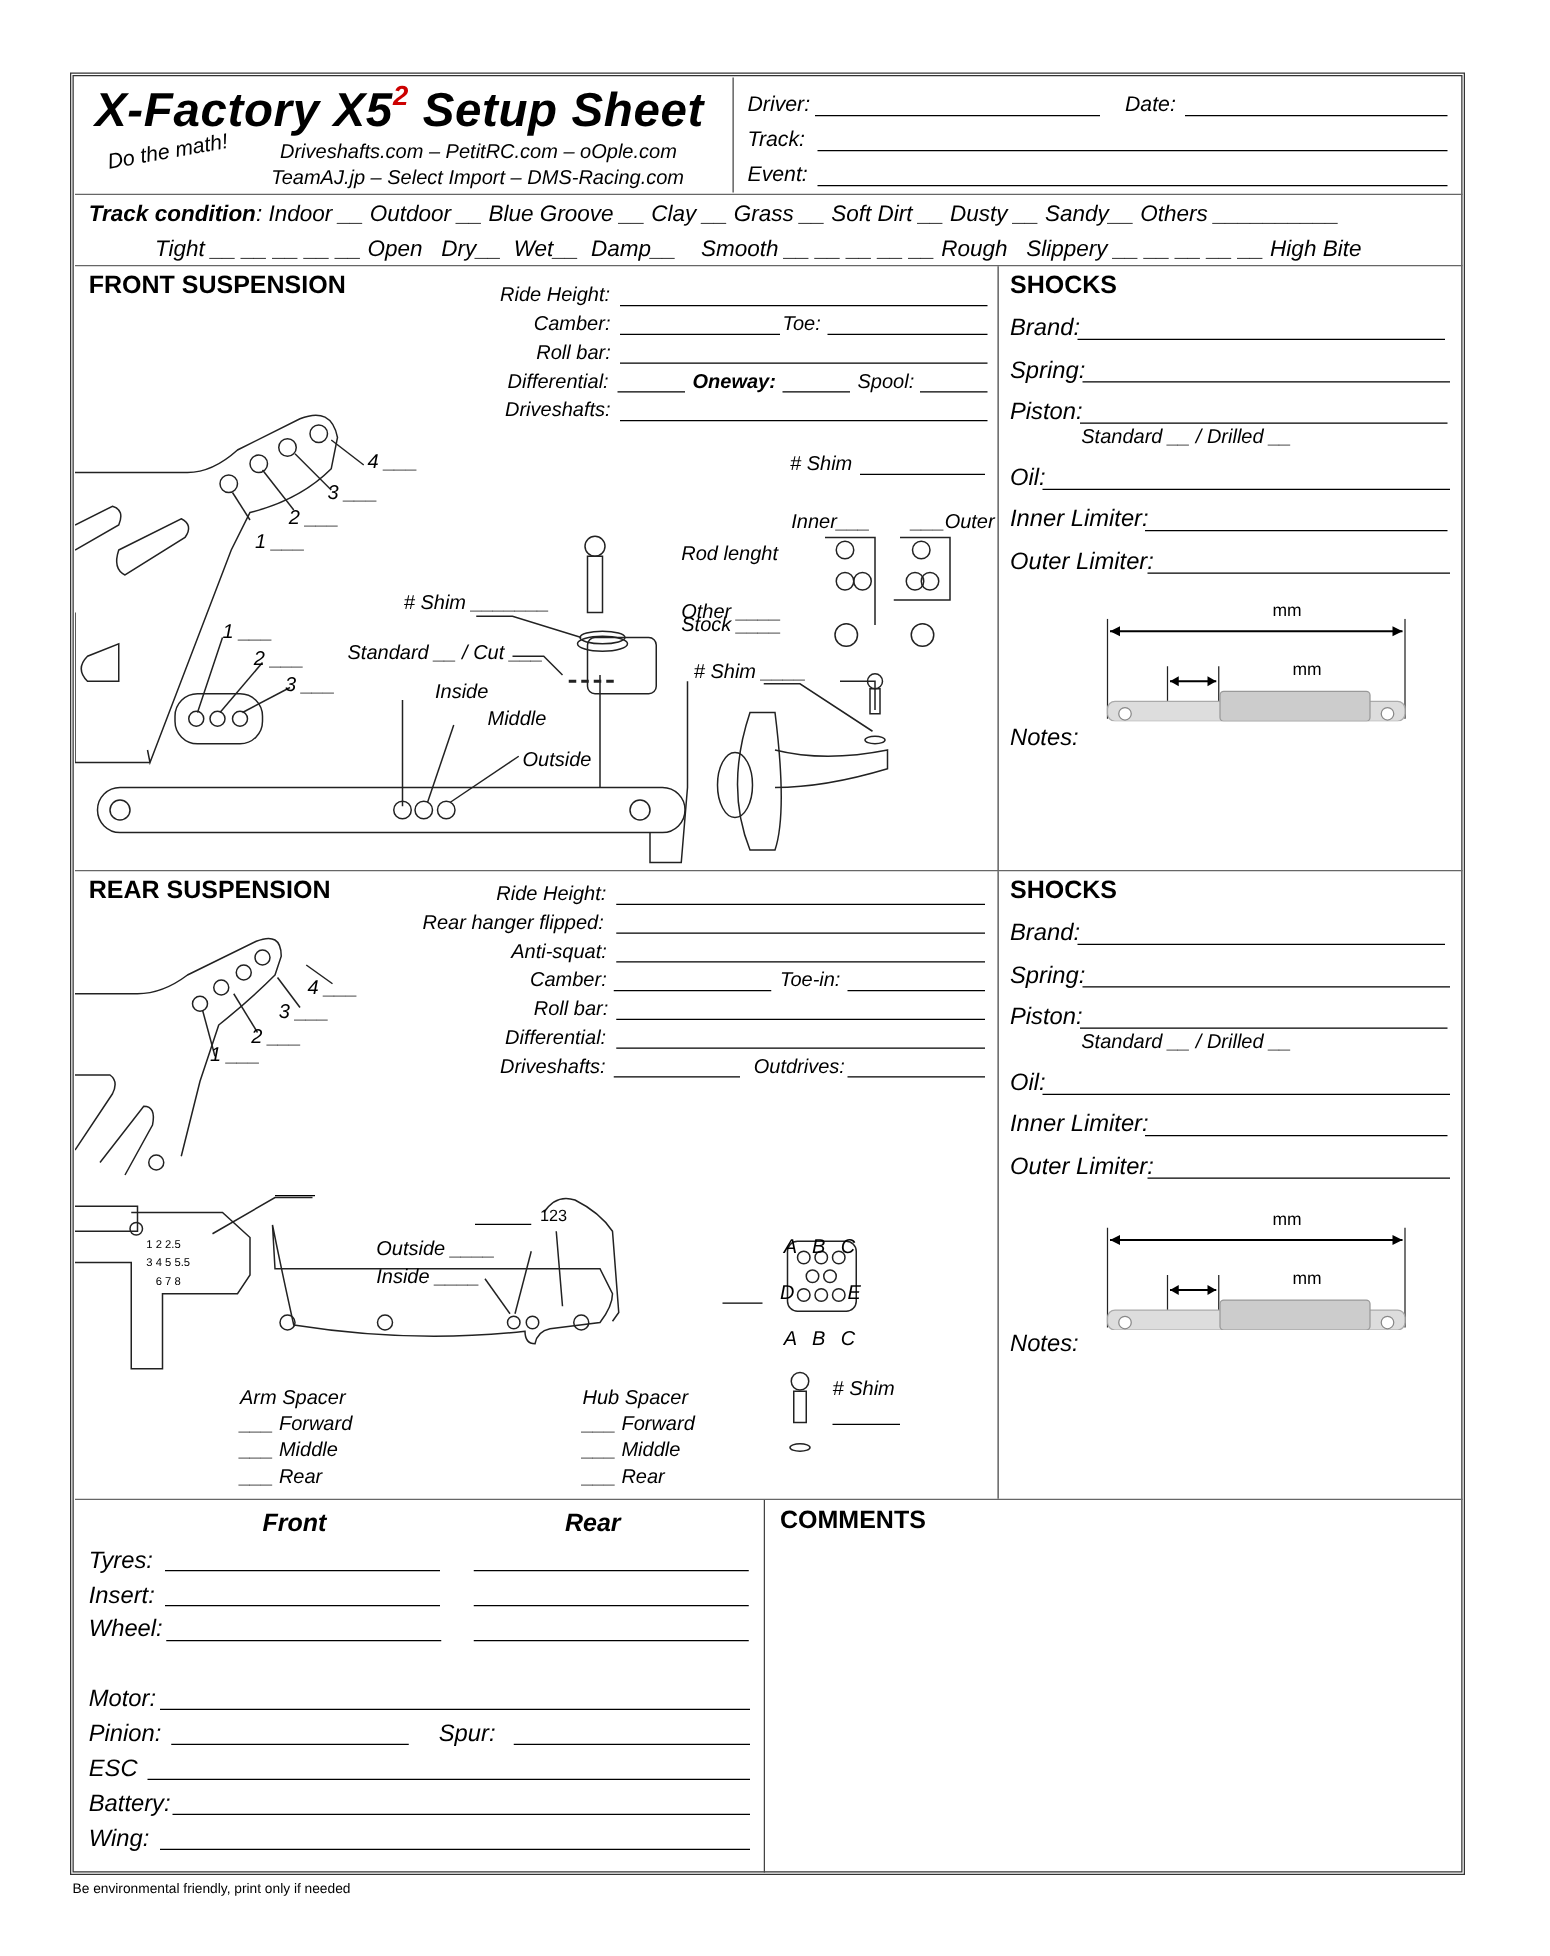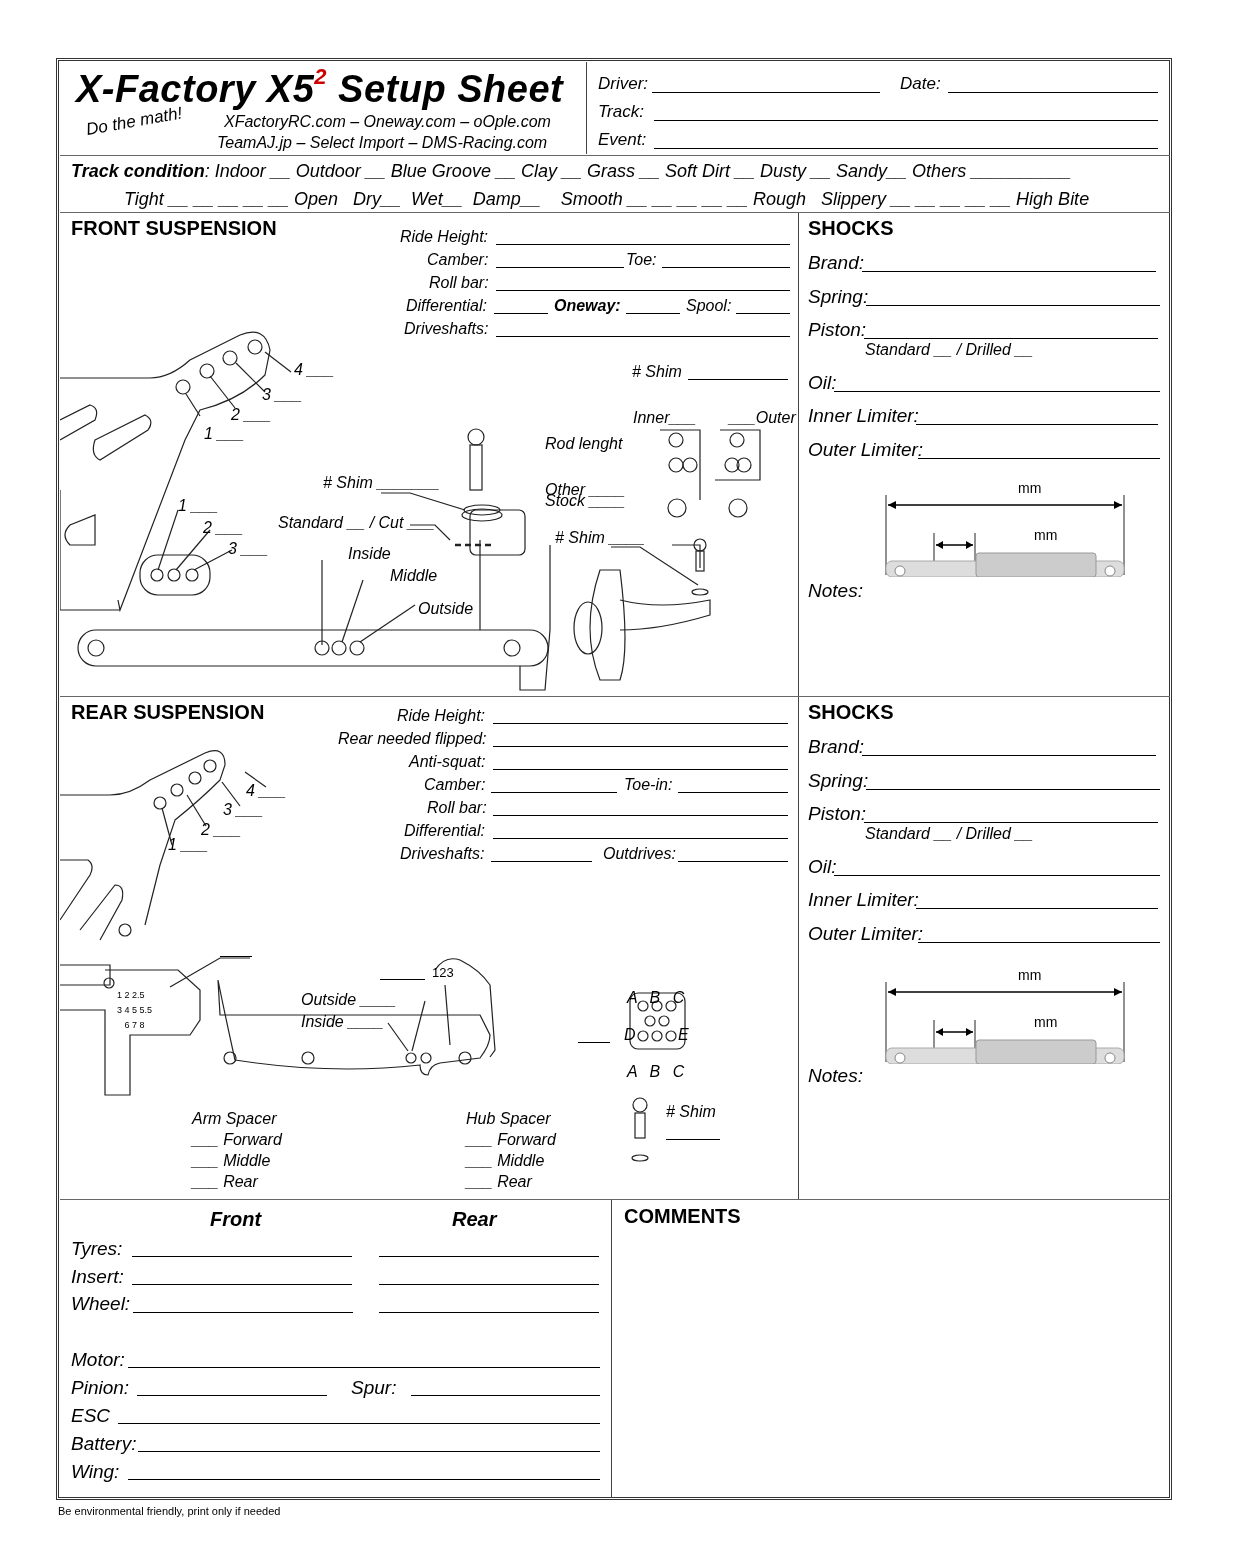--- a/index.html
+++ b/index.html
@@ -19,21 +19,21 @@
   svg{position:absolute;}
   .footer{font-size:11px;}
 </style>
 </head>
 <body>
 
 <div class="frame"></div>
 
 <div class="abs title" style="left:76px;top:68px;"><span>X-Factory X5</span><span class="sup">2</span><span> Setup Sheet</span></div>
 <div class="abs it" style="left:88px;top:120px;font-size:17px;transform:rotate(-10deg);transform-origin:left bottom;">Do the math!</div>
-<div class="abs it" style="left:224px;top:113px;font-size:16px;">XFactoryRC.com – Oneway.com – oOple.com</div>
+<div class="abs it" style="left:224px;top:113px;font-size:16px;">Driveshafts.com – PetitRC.com – oOple.com</div>
 <div class="abs it" style="left:217px;top:134px;font-size:16px;">TeamAJ.jp – Select Import – DMS-Racing.com</div>
 <div class="vline" style="left:586px;top:62px;height:92px;"></div>
 
 <div class="abs lbl" style="left:598px;top:74px;">Driver:</div>
 <div class="line" style="left:652px;top:92px;width:228px;"></div>
 <div class="abs lbl" style="left:900px;top:74px;">Date:</div>
 <div class="line" style="left:948px;top:92px;width:210px;"></div>
 <div class="abs lbl" style="left:598px;top:102px;">Track:</div>
 <div class="line" style="left:654px;top:120px;width:504px;"></div>
 <div class="abs lbl" style="left:598px;top:130px;">Event:</div>
@@ -180,21 +180,21 @@
 </svg>
 <div class="abs shock-lbl" style="left:808px;top:580px;">Notes:</div>
 
 <div class="hline" style="left:60px;top:696px;width:1110px;"></div>
 
 <div class="abs sect" style="left:71px;top:701px;">REAR SUSPENSION</div>
 <div class="vline" style="left:798px;top:697px;height:502px;"></div>
 
 <div class="abs sm" style="left:397px;top:707px;">Ride Height:</div>
 <div class="line" style="left:493px;top:723px;width:295px;"></div>
-<div class="abs sm" style="left:338px;top:730px;">Rear needed flipped:</div>
+<div class="abs sm" style="left:338px;top:730px;">Rear hanger flipped:</div>
 <div class="line" style="left:493px;top:746px;width:295px;"></div>
 <div class="abs sm" style="left:409px;top:753px;">Anti-squat:</div>
 <div class="line" style="left:493px;top:769px;width:295px;"></div>
 <div class="abs sm" style="left:424px;top:776px;">Camber:</div>
 <div class="line" style="left:491px;top:792px;width:126px;"></div>
 <div class="abs sm" style="left:624px;top:776px;text-align:center;">Toe-in:</div>
 <div class="line" style="left:678px;top:792px;width:110px;"></div>
 <div class="abs sm" style="left:427px;top:799px;">Roll bar:</div>
 <div class="line" style="left:493px;top:815px;width:295px;"></div>
 <div class="abs sm" style="left:404px;top:822px;">Differential:</div>

